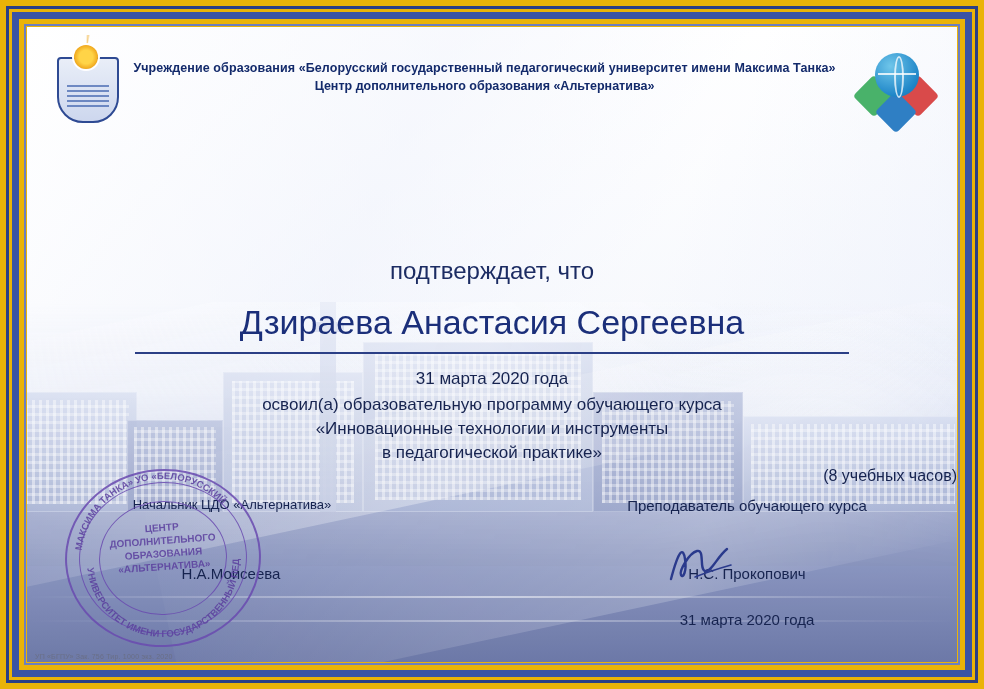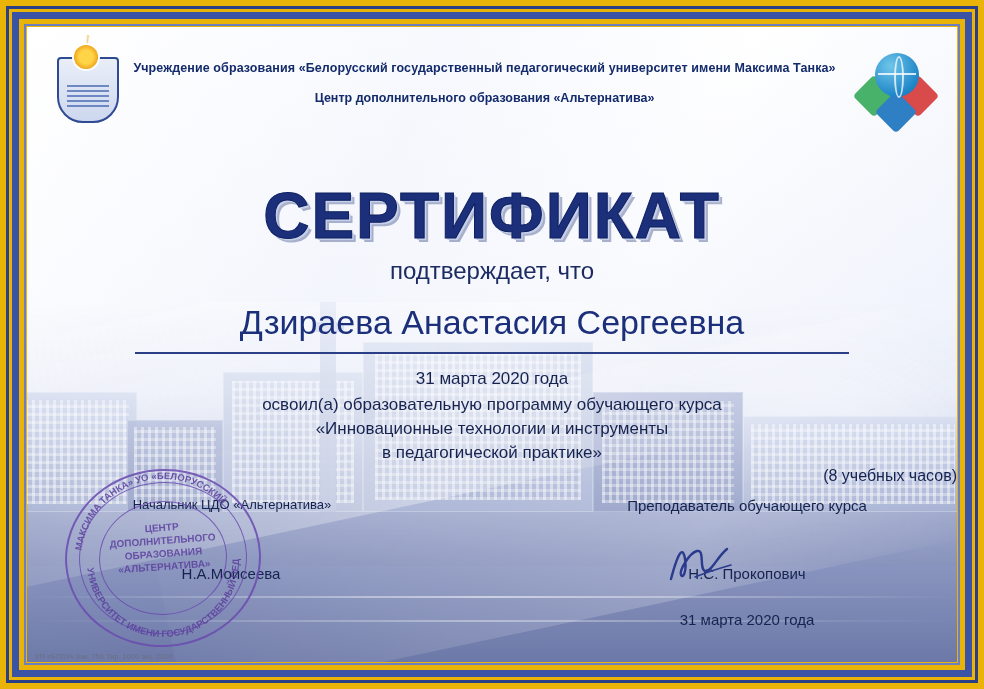--- a/index.html
+++ b/index.html
@@ -44,21 +44,21 @@
           background:repeating-linear-gradient(0deg,#3f62ad 0 2px,rgba(255,255,255,0) 2px 5px);opacity:.7;}
   .sun{position:absolute;left:17px;top:2px;width:24px;height:24px;border-radius:50%;
        background:radial-gradient(circle,#ffd447 40%,#f0a81e 70%,#d98f10 100%);box-shadow:0 0 0 2px #fff;}
   .sunray{position:absolute;left:6px;top:-8px;width:46px;height:40px;
           background:conic-gradient(from 0deg, rgba(240,168,30,.0) 0deg, rgba(240,168,30,.55) 6deg, rgba(240,168,30,0) 12deg);
           -webkit-mask:radial-gradient(circle at 50% 60%, transparent 14px, #000 15px);
           mask:radial-gradient(circle at 50% 60%, transparent 14px, #000 15px);}
 
   .head-text{position:absolute;left:105px;right:120px;top:20px;text-align:center;color:#132a6b;}
   .head-line1{font-size:12.5px;font-weight:bold;letter-spacing:.1px;}
-  .head-line2{font-size:12.5px;font-weight:bold;margin-top:16px;}
+  .head-line2{font-size:12.5px;font-weight:bold;margin-top:4px;}
 
   .logo-right{position:absolute;right:22px;top:6px;width:78px;height:78px;}
   .lr-globe{position:absolute;left:18px;top:6px;width:44px;height:44px;border-radius:50%;
             background:radial-gradient(circle at 35% 30%,#6fc6ea,#1f86c8 70%,#1b6ea8 100%);}
   .lr-globe:before{content:"";position:absolute;left:3px;top:20px;right:3px;height:2px;background:rgba(255,255,255,.8);}
   .lr-globe:after{content:"";position:absolute;left:19px;top:3px;width:6px;height:38px;border-radius:50%;border:2px solid rgba(255,255,255,.75);}
   .lr-d{position:absolute;width:30px;height:30px;transform:rotate(45deg);border-radius:4px;}
   .lr-d.g{left:2px;top:34px;background:#49b26a;}
   .lr-d.r{right:2px;top:34px;background:#d94a4a;}
   .lr-d.b{left:24px;top:50px;background:#2f7fc4;}
@@ -156,21 +156,20 @@
       </div>
 
       <div class="logo-right">
         <div class="lr-d g"></div>
         <div class="lr-d r"></div>
         <div class="lr-d b"></div>
         <div class="lr-globe"></div>
       </div>
     </div>
 
-    <div class="title">СЕРТИФИКАТ</div>
     <div class="subtitle">подтверждает, что</div>
     <div class="name">Дзираева Анастасия Сергеевна</div>
     <div class="name-rule"></div>
 
     <div class="date-top">31 марта 2020 года</div>
     <div class="body-l1">освоил(а) образовательную программу обучающего курса</div>
     <div class="body-l2">«Инновационные технологии и инструменты</div>
     <div class="body-l3">в педагогической практике»</div>
     <div class="body-l4">(8 учебных часов)</div>
 

